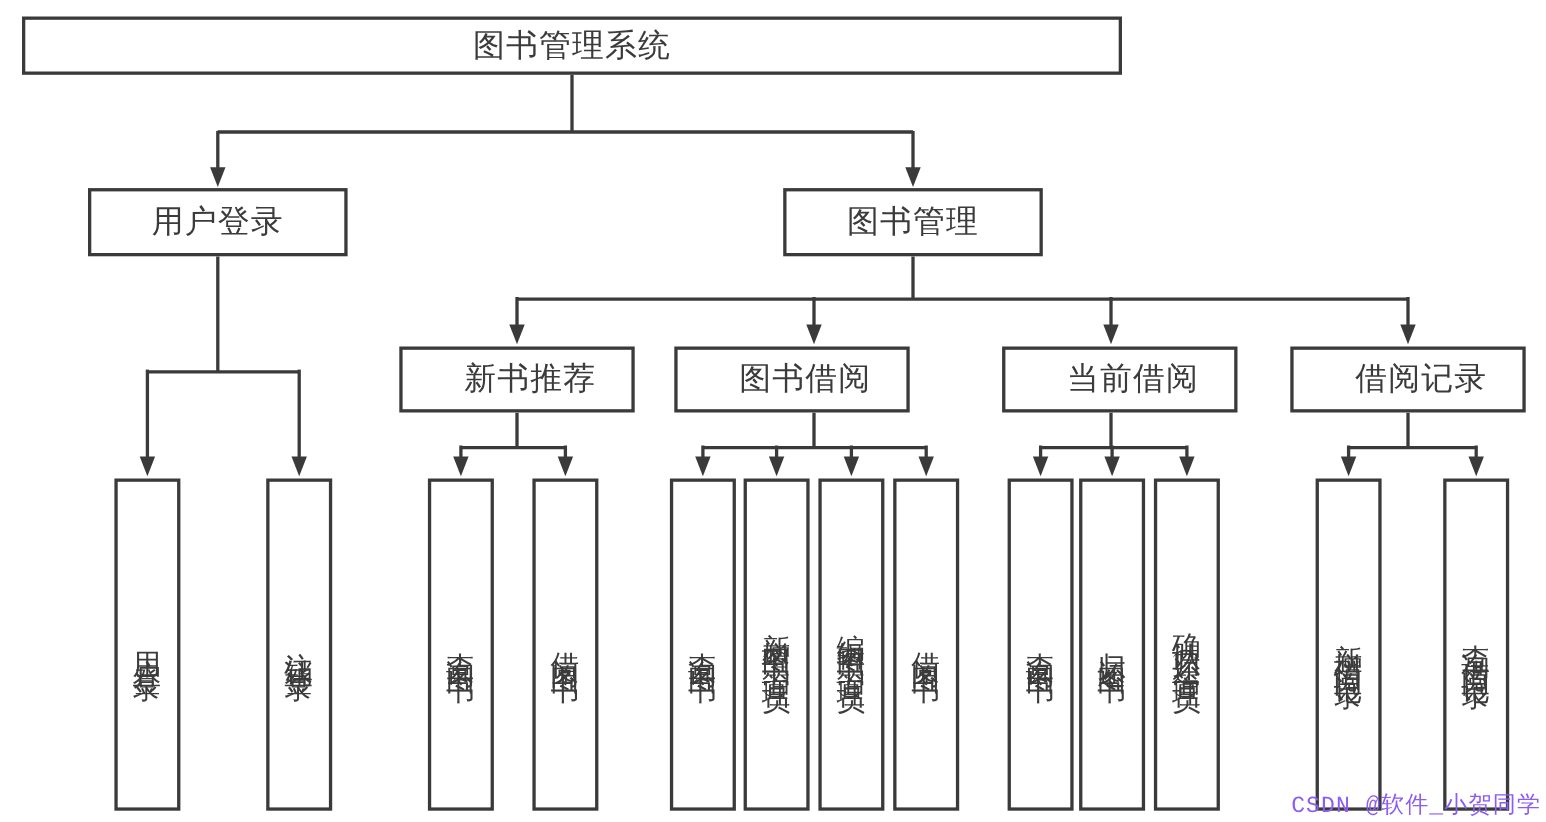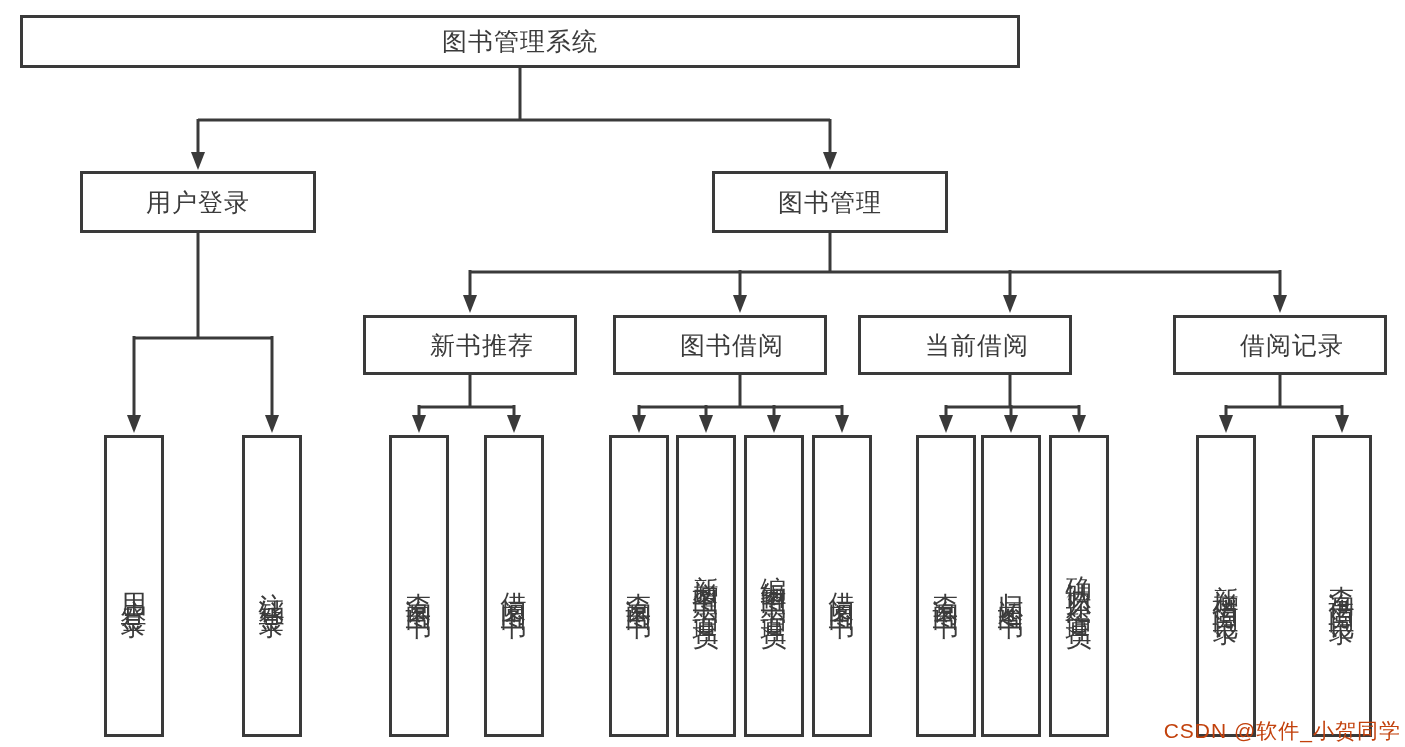--- a/index.html
+++ b/index.html
@@ -14,41 +14,42 @@
   .box{
     position:absolute;
     box-sizing:border-box;
     background:#ffffff;
     border:3px solid #3a3a3a;
     display:flex;
     align-items:center;
     justify-content:center;
     color:#3b3b3b;
   }
-  .hlabel{font-size:25px;letter-spacing:1px;white-space:nowrap;}
+  .hlabel{font-size:29px;letter-spacing:1px;white-space:nowrap;}
   .root-box{left:20px;top:15px;width:1000px;height:53px;}
   .l1-box{top:171px;width:236px;height:62px;}
   .l2-box{top:315px;width:214px;height:60px;padding-left:24px;}
   .leaf{top:435px;width:60px;height:302px;}
   .vtext{
     writing-mode:vertical-rl;
     text-orientation:mixed;
     font-size:26px;
     letter-spacing:7px;
     line-height:1;
     color:#3b3b3b;
     white-space:nowrap;
   }
   .watermark{
     position:absolute;
     right:4px;bottom:2px;
     font-size:21px;
-    color:#c2410c;
+    color:#8b5cf6;
     letter-spacing:1px;
     white-space:nowrap;
+    font-family:Liberation Mono, monospace;
   }
 </style>
 </head>
 <body>
 
 <div class="stage">
 
   <svg class="connectors" viewBox="0 0 1405 747" xmlns="http://www.w3.org/2000/svg">
     <g stroke="#3a3a3a" stroke-width="3" fill="none">
 
@@ -132,21 +133,21 @@
   <div class="box l1-box" style="left:712px;text-align:right;">
     <span class="hlabel">图书管理</span>
   </div>
 
   <div class="box l2-box" style="left:363px;">
     <span class="hlabel">新书推荐</span>
   </div>
   <div class="box l2-box" style="left:613px;">
     <span class="hlabel">图书借阅</span>
   </div>
-  <div class="box l2-box" style="left:858px;justify-content:center;">
+  <div class="box l2-box" style="left:911px;justify-content:center;">
     <span class="hlabel">当前借阅</span>
   </div>
   <div class="box l2-box" style="left:1173px;justify-content:center;">
     <span class="hlabel">借阅记录</span>
   </div>
 
   <div class="box leaf" style="left:104px;">
     <span class="vtext">用户登录</span>
   </div>
   <div class="box leaf" style="left:242px;">

